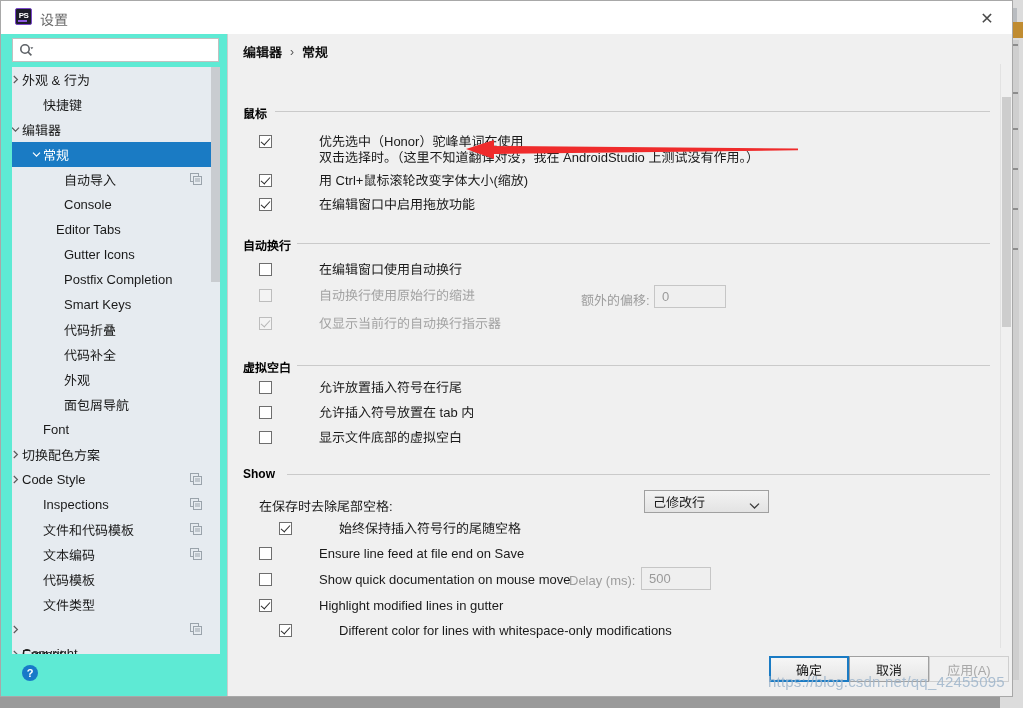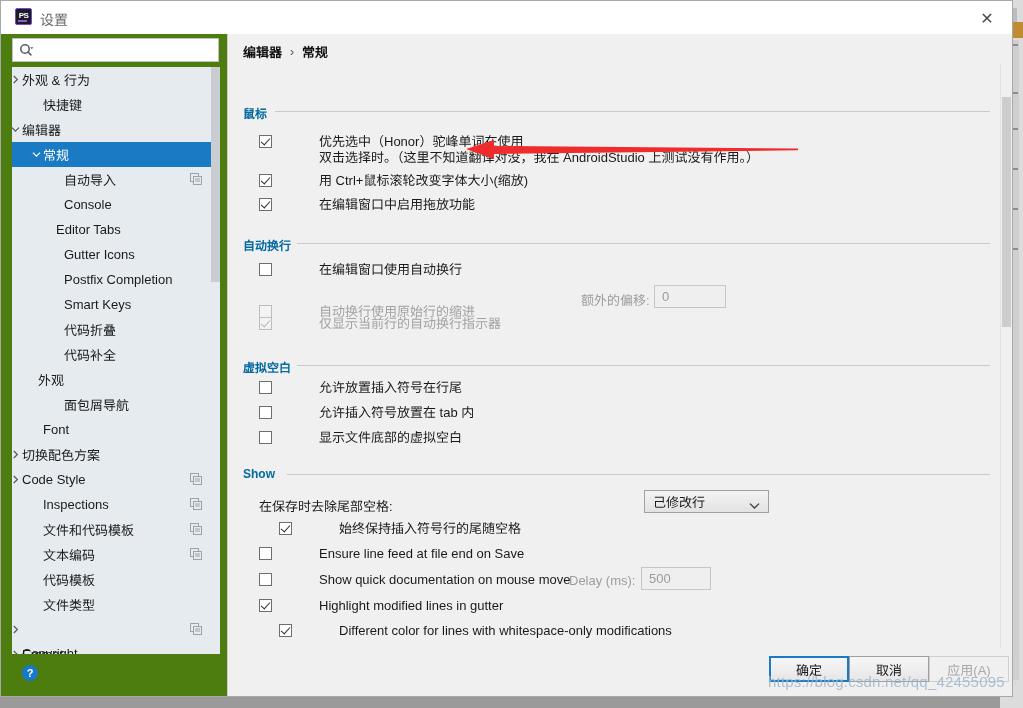--- a/index.html
+++ b/index.html
@@ -145,21 +145,21 @@
     bottom: 0;
   }
 
   
   .left-panel {
     position: absolute;
     left: 0;
     top: 0;
     width: 227px;
     bottom: 0;
-    background: #4d7c0f;
+    background: #5eead4;
     border-right: 1px solid #cdcdcd;
     box-sizing: border-box;
   }
   .search-wrap {
     position: absolute;
     left: 11px;
     top: 4px;
     width: 207px;
     height: 24px;
     background: #ffffff;
@@ -291,21 +291,21 @@
     top: 30px;
     right: 12px;
     bottom: 48px;
     overflow: hidden;
   }
 
   .group-title {
     position: absolute;
     font-size: 12px;
     font-weight: bold;
-    color: #0369a1;
+    color: #000000;
     background: #f0f0f0;
     padding-right: 6px;
     z-index: 2;
     white-space: nowrap;
   }
   .group-rule {
     position: absolute;
     height: 1px;
     background: #cacaca;
     z-index: 1;
@@ -564,21 +564,21 @@
             <div class="tree-item">
               <span class="lbl" style="margin-left: 52px;">Smart Keys</span>
             </div>
             <div class="tree-item">
               <span class="lbl" style="margin-left: 52px;">代码折叠</span>
             </div>
             <div class="tree-item">
               <span class="lbl" style="margin-left: 52px;">代码补全</span>
             </div>
             <div class="tree-item">
-              <span class="lbl" style="margin-left: 26px;">外观</span>
+              <span class="lbl" style="margin-left: 52px;">外观</span>
             </div>
             <div class="tree-item">
               <span class="lbl" style="margin-left: 52px;">面包屑导航</span>
             </div>
             <div class="tree-item">
               <span class="lbl" style="margin-left: 31px;">Font</span>
             </div>
             <div class="tree-item">
               <span class="arrow" style="left: -3px;">
                 <svg width="9" height="9" viewBox="0 0 9 9">
@@ -697,21 +697,21 @@
         </div>
 
         <div class="group-title" style="left:14px; top:172px;">自动换行</div>
         <div class="group-rule" style="left:66px; right:10px; top:179px;"></div>
 
         <div class="cb-row" style="left:30px; top:198px;">
           <span class="cbx"></span>
           <span class="cb-text">在编辑窗口使用自动换行</span>
         </div>
 
-        <div class="cb-row disabled" style="left:30px; top:224px;margin-top:16px;">
+        <div class="cb-row disabled" style="left:30px; top:224px;">
           <span class="cbx"></span>
           <span class="cb-text">自动换行使用原始行的缩进</span>
         </div>
 
         <div class="field-label disabled" style="left:352px; top:226px;">额外的偏移:</div>
         <input class="txtfield" style="left: 425px; top: 221px; width: 72px;" type="text" disabled="" value="0">
 
         <div class="cb-row disabled" style="left:30px; top:252px;">
           <span class="cbx checked"></span>
           <span class="cb-text">仅显示当前行的自动换行指示器</span>

